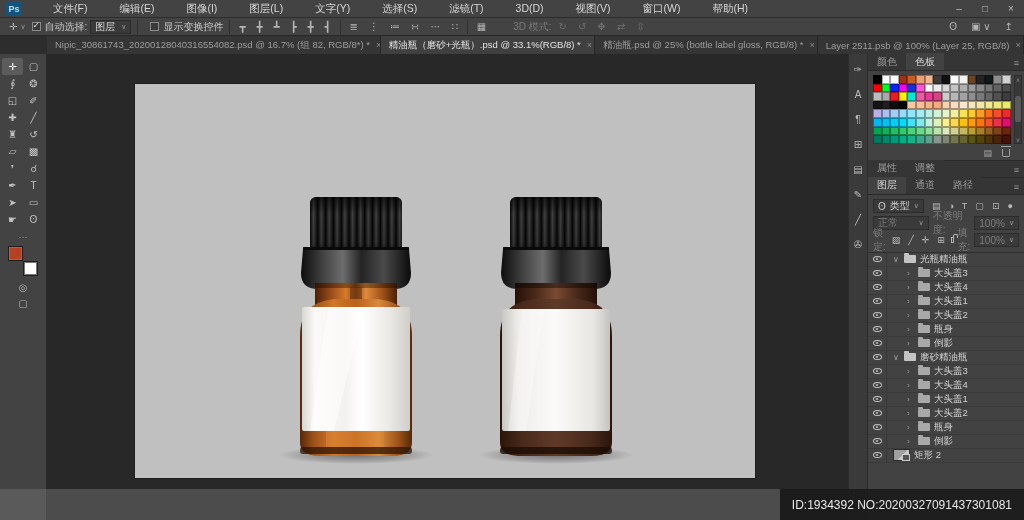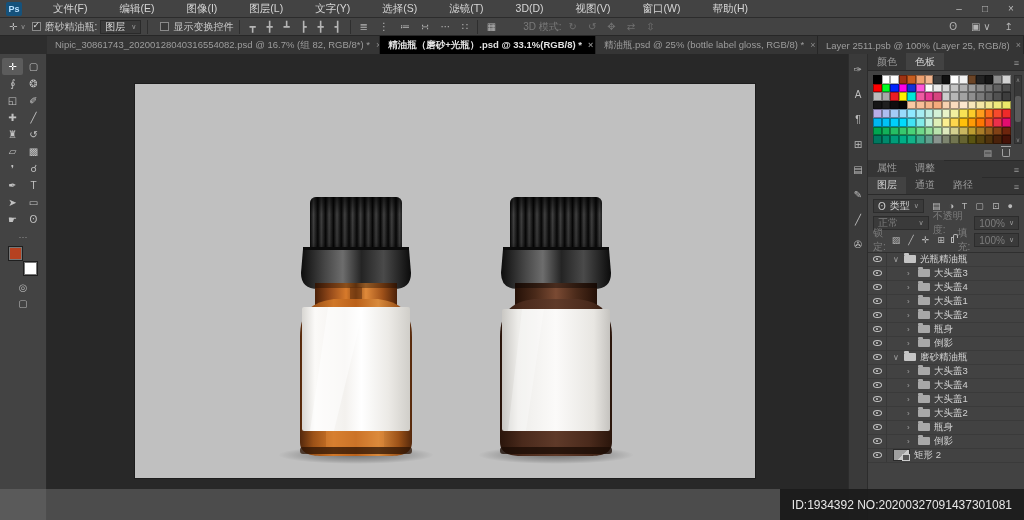--- a/index.html
+++ b/index.html
@@ -28,21 +28,21 @@
     gap:6px; color:#ddd; margin-left:3px; }
   .dd-arrow { font-size:7px; color:#999; }
   .opt-label { color:#c9c9c9; }
   .opt-label.dim { color:#7a7a7a; }
   .opt-right { margin-left:auto; display:flex; align-items:center; gap:8px; padding-right:8px; color:#c0c0c0; }
 
   
   .tabsbar { height:18px; background:#2d2d2d; display:flex; align-items:flex-end; padding-left:47px; }
   .dtab { height:18px; display:flex; align-items:center; gap:6px; padding:0 8px; font-size:9.5px; background:#353535;
     color:#9d9d9d; border-right:1px solid #262626; white-space:nowrap; overflow:hidden; }
-  .dtab.active { background:#000000; color:#e2e2e2;font-weight:bold; }
+  .dtab.active { background:#404040; color:#e2e2e2; }
   .tab-close { font-size:9px; color:#8a8a8a; }
 
   
   .main { position:absolute; top:54px; left:0; right:0; bottom:0; display:flex; }
 
   
   .toolbar { width:47px; background:#434343; border-right:1px solid #2a2a2a; padding-top:4px; display:flex; flex-direction:column; align-items:center; }
   .tools { display:grid; grid-template-columns:21px 21px; }
   .tool { height:17px; display:flex; align-items:center; justify-content:center; color:#c2c2c2; font-size:10px; cursor:default; }
   .tool.sel { background:#5c5c5c; border-radius:2px; color:#fff; }
@@ -140,21 +140,21 @@
         <span class="winbtn">–</span>
         <span class="winbtn">□</span>
         <span class="winbtn">×</span>
       </div>
   </div>
 
   <div class="optionsbar">
     <span class="opt-icon" style="margin-left:6px">✛</span>
     <span class="dd-arrow">∨</span>
     <span class="chk on"></span>
-    <span class="opt-label">磨砂精油瓶:</span>
+    <span class="opt-label">自动选择:</span>
     <span class="dropdown">
       <span>图层</span>
         <span class="dd-arrow">∨</span>
     </span>
     <span class="opt-sep"></span>
     <span class="chk"></span>
     <span class="opt-label">显示变换控件</span>
     <span class="opt-sep"></span>
     <span id="align-icons" style="display:flex;gap:5px">
         <span class="opt-icon">┳</span>

